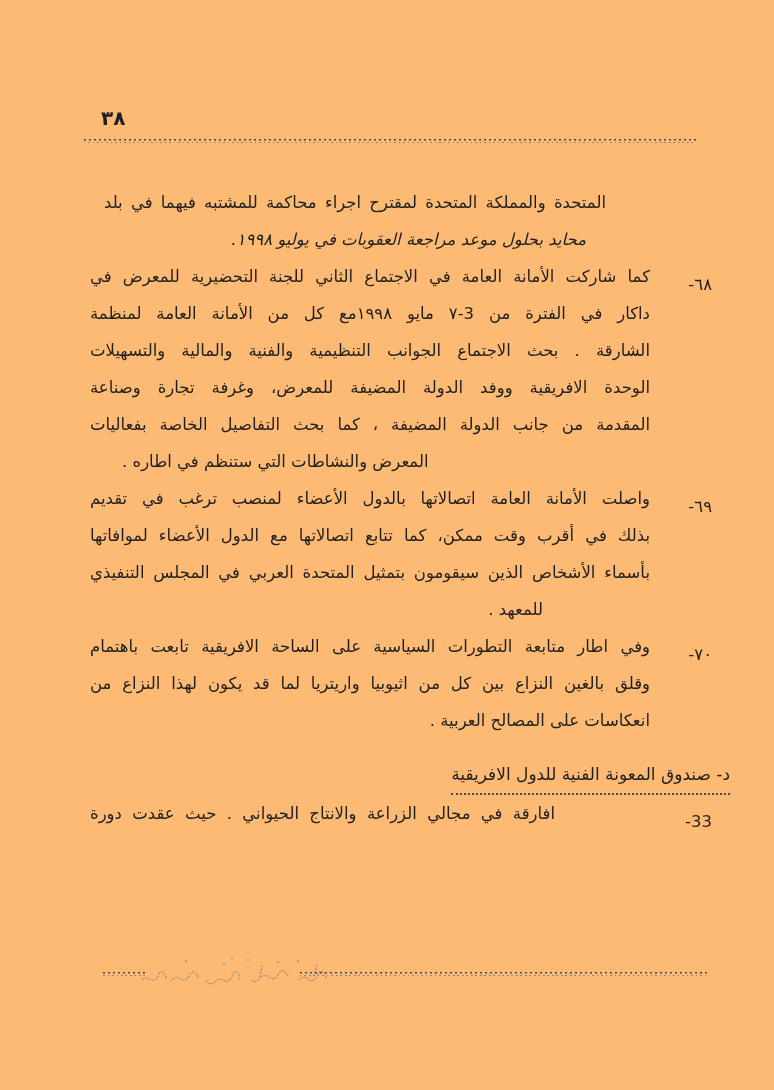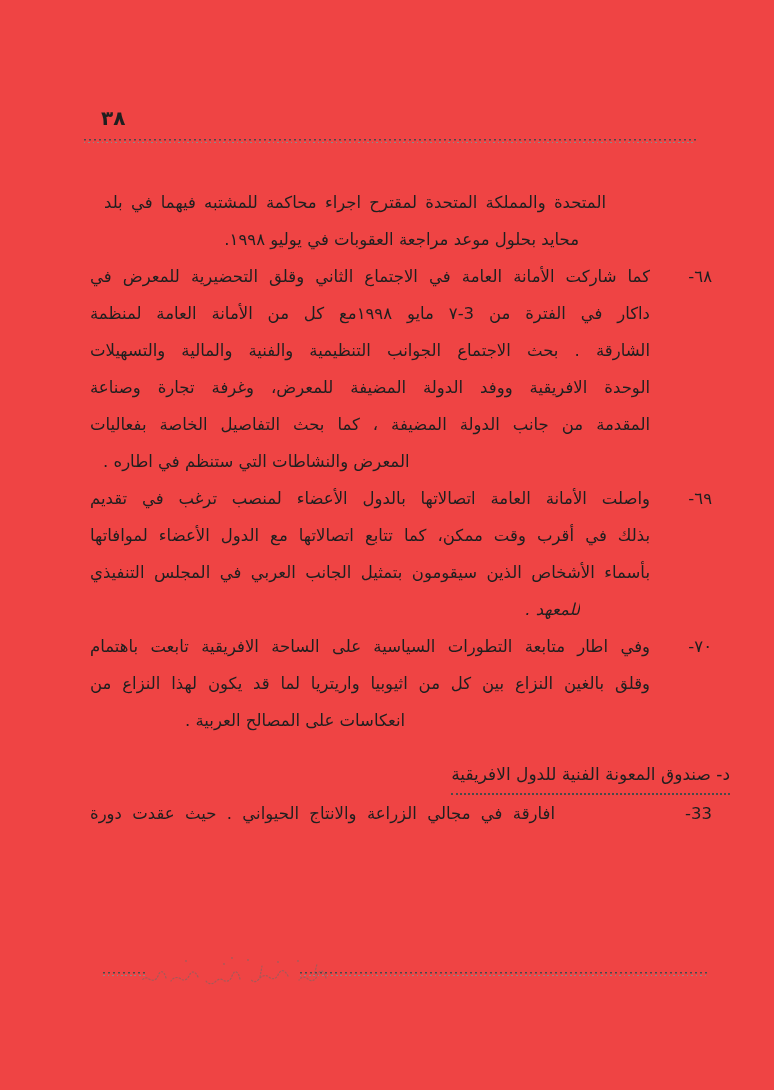--- a/index.html
+++ b/index.html
@@ -1,19 +1,19 @@
 <!DOCTYPE html>
 <html><head>
 <meta charset="utf-8">
 <style>
   html,body{margin:0;padding:0;background:#ffffff;}
   .page{
     position:relative;
     width:774px;height:1090px;
-    background:#ef4444;
+    background:#fdba74;
     font-family:"DejaVu Sans",sans-serif;
     color:#1f1f1f;
     overflow:hidden;
   }
   
   .page-num{
     position:absolute;top:106px;left:101px;
     font-size:20px;font-weight:700;letter-spacing:1px;
     direction:rtl;
   }
@@ -25,31 +25,31 @@
   }
   .top-rule{position:absolute;top:139px;left:84px;width:612px;height:4px;}
   
   .content{position:absolute;top:184px;left:0;right:0;direction:rtl;}
   .para{position:relative;font-size:16.5px;line-height:37px;}
   .para.num{margin:0 124px 0 90px;}
   .para.intro{margin:0 168px 0 104px;}
   .mt{margin-top:20px;}
   .mt-s{margin-top:2px;}
   .marker{
-    position:absolute;right:-62px;top:0;width:60px;
+    position:absolute;right:-62px;top:8px;width:60px;
     text-align:right;font-size:16.5px;
   }
   .ln{height:37px;overflow:hidden;}
   .jl{text-align:justify;text-align-last:justify;-moz-text-align-last:justify;}
   .start{text-align:right;}
   .left{text-align:left;}
-  .ind-r20{margin-right:27px;}
-  .ind-l18{margin-left:13px;}
-  .ind-r70{margin-right:70px;font-style:italic;}
-  .ind-l86{margin-left:95px;}
+  .ind-r20{margin-right:20px;font-style:italic;}
+  .ind-l18{margin-left:32px;}
+  .ind-r70{margin-right:107px;}
+  .ind-l86{margin-left:95px;text-align:right;}
   .ind-r75{margin-right:95px;}
   
   .heading{margin:20px 44px 0 12px;text-align:right;line-height:30px;font-size:17px;}
   .heading-text{
     display:inline-block;
     padding-bottom:4px;
     border-bottom:2px dotted #4a4a4a;
   }
   
   .footer{position:absolute;top:952px;left:0;width:774px;height:52px;}
@@ -68,33 +68,33 @@
 
   <div class="content">
 
     <div class="para intro">
       <div class="ln jl">المتحدة والمملكة المتحدة لمقترح اجراء محاكمة للمشتبه فيهما في بلد ثالث</div>
       <div class="ln start ind-r20">محايد بحلول موعد مراجعة العقوبات في يوليو ١٩٩٨.</div>
     </div>
 
     <div class="para num mt-s">
       <span class="marker">٦٨-</span>
-      <div class="ln jl">كما شاركت الأمانة العامة في الاجتماع الثاني وقلق التحضيرية للمعرض في</div>
+      <div class="ln jl">كما شاركت الأمانة العامة في الاجتماع الثاني للجنة التحضيرية للمعرض في</div>
       <div class="ln jl">داكار في الفترة من 3-٧ مايو ١٩٩٨مع كل من الأمانة العامة لمنظمة</div>
       <div class="ln jl">الشارقة . بحث الاجتماع الجوانب التنظيمية والفنية والمالية والتسهيلات</div>
       <div class="ln jl">الوحدة الافريقية ووفد الدولة المضيفة للمعرض، وغرفة تجارة وصناعة</div>
       <div class="ln jl">المقدمة من جانب الدولة المضيفة ، كما بحث التفاصيل الخاصة بفعاليات</div>
       <div class="ln left ind-l18">المعرض والنشاطات التي ستنظم في اطاره .</div>
     </div>
 
     <div class="para num mt">
       <span class="marker">٦٩-</span>
       <div class="ln jl">واصلت الأمانة العامة اتصالاتها بالدول الأعضاء لمنصب ترغب في تقديم</div>
       <div class="ln jl">بذلك في أقرب وقت ممكن، كما تتابع اتصالاتها مع الدول الأعضاء لموافاتها</div>
-      <div class="ln jl">بأسماء الأشخاص الذين سيقومون بتمثيل الجانب العربي في المجلس التنفيذي</div>
+      <div class="ln jl">بأسماء الأشخاص الذين سيقومون بتمثيل المتحدة العربي في المجلس التنفيذي</div>
       <div class="ln start ind-r70">للمعهد .</div>
     </div>
 
     <div class="para num mt">
       <span class="marker">٧٠-</span>
       <div class="ln jl">وفي اطار متابعة التطورات السياسية على الساحة الافريقية تابعت باهتمام</div>
       <div class="ln jl">وقلق بالغين النزاع بين كل من اثيوبيا واريتريا لما قد يكون لهذا النزاع من</div>
       <div class="ln left ind-l86">انعكاسات على المصالح العربية .</div>
     </div>
 

